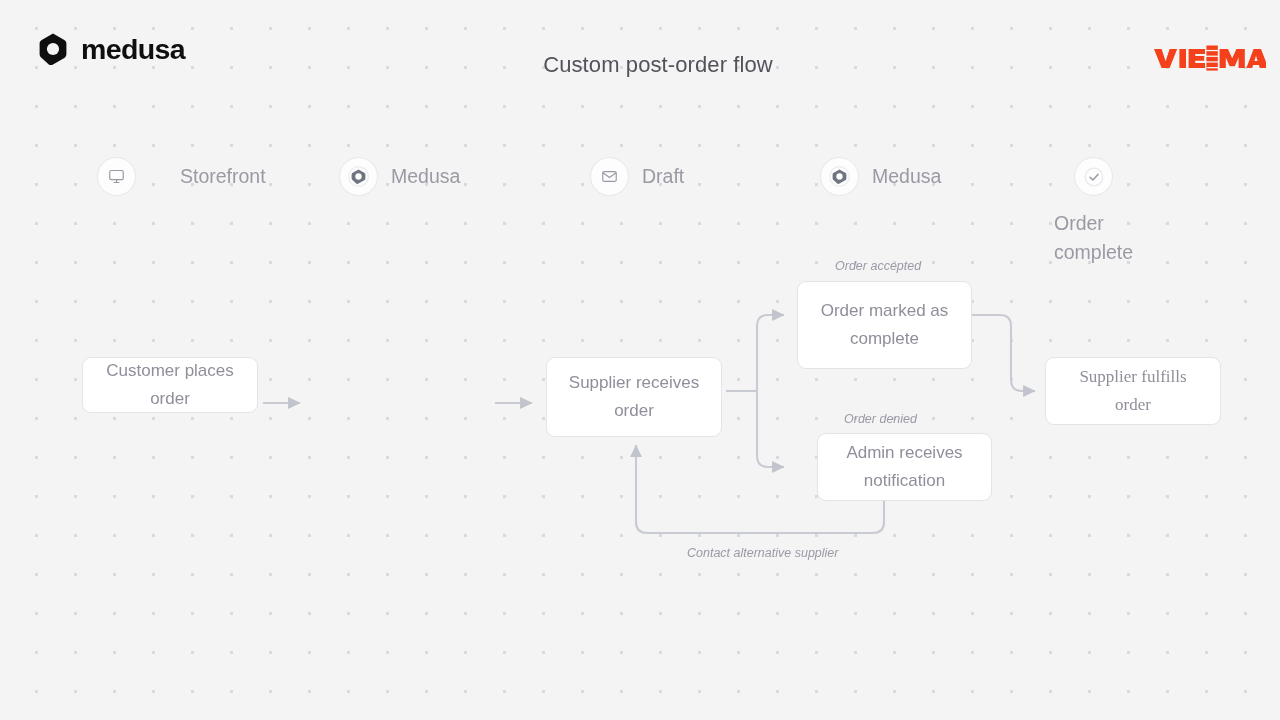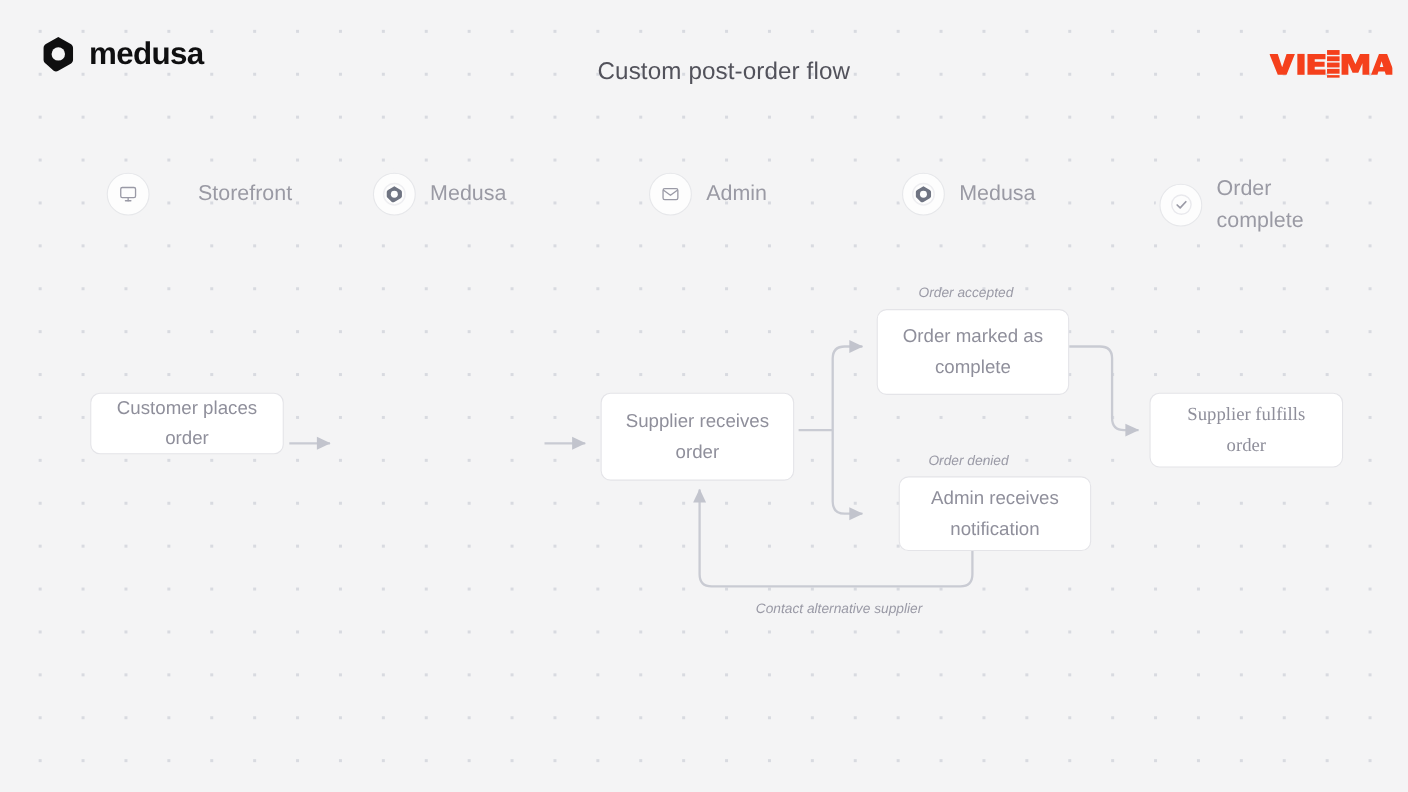--- a/index.html
+++ b/index.html
@@ -197,38 +197,38 @@
     <span class="lane-label">Medusa</span>
   </div>
 
   <div class="lane-header" style="left:590px; top:157px;">
     <span class="lane-icon">
       <svg viewBox="0 0 24 24" width="17" height="17" fill="none" stroke="#9a9aa6" stroke-width="1.7" stroke-linecap="round" stroke-linejoin="round" aria-hidden="true">
         <rect x="2.5" y="5" width="19" height="14" rx="2.2"></rect>
         <polyline points="3.2,7 12,13.4 20.8,7"></polyline>
       </svg>
     </span>
-    <span class="lane-label">Admin</span>
+    <span class="lane-label">Draft</span>
   </div>
 
   <div class="lane-header" style="left:820px; top:157px;">
     <span class="lane-icon">
       <svg viewBox="0 0 24 24" width="23" height="23" aria-hidden="true">
         <circle cx="12" cy="12" r="10.2" fill="none" stroke="#eeeef1" stroke-width="1.4"></circle>
         <path d="M12 4.6 L18 8.1 C18.75 8.53 19.2 9.33 19.2 10.2 L19.2 13.8
                  C19.2 14.67 18.75 15.47 18 15.9 L12 19.4 C11.25 19.83 10.35 19.83 9.6 19.4
                  L6 15.9 C5.25 15.47 4.8 14.67 4.8 13.8 L4.8 10.2
                  C4.8 9.33 5.25 8.53 6 8.1 L12 4.6 Z" fill="#6f7482"></path>
         <circle cx="12" cy="12" r="3.3" fill="#fdfdfd"></circle>
       </svg>
     </span>
     <span class="lane-label">Medusa</span>
   </div>
 
-  <div class="lane-header" style="left:1054px; top:157px;">
+  <div class="lane-header" style="left:1054px; top:157px;flex-direction:column;">
     <span class="lane-icon">
       <svg viewBox="0 0 24 24" width="22" height="22" fill="none" aria-hidden="true">
         <circle cx="12" cy="12" r="9.6" stroke="#e9e9ed" stroke-width="1.4"></circle>
         <polyline points="7.8,12.4 10.8,15.3 16.4,9.2" stroke="#9a9aa6" stroke-width="1.7" stroke-linecap="round" stroke-linejoin="round"></polyline>
       </svg>
     </span>
     <span class="lane-label">Order
 complete</span>
   </div>
 
@@ -253,21 +253,21 @@
 
       <path d="M 884 501 L 884 522 Q 884 533 873 533 L 647 533 Q 636 533 636 522 L 636 445" marker-end="url(#arrow)"></path>
     </g>
   </svg>
 
   <div class="node" style="left:82px;  top:357px;  width:176px; height:56px;">Customer places order</div>
 
 
   <div class="node" style="left:546px; top:357px;  width:176px; height:80px;">Supplier receives order</div>
 
-  <div class="node" style="left:797px; top:281px;  width:175px; height:78px;">Order marked as complete</div>
+  <div class="node" style="left:797px; top:281px;  width:175px; height:88px;">Order marked as complete</div>
 
   <div class="node" style="left:797px; top:433px;  width:175px; height:68px;margin-left:20px;">Admin receives notification</div>
 
   <div class="node" style="left:1045px; top:357px; width:176px; height:68px;font-family:Liberation Serif, serif;">Supplier fulfills order</div>
 
   <div class="edge-label" style="left:835px; top:259px;">Order accepted</div>
 
   <div class="edge-label" style="left:844px; top:412px;">Order denied</div>
 
   <div class="edge-label" style="left:687px; top:546px;">Contact alternative supplier</div>

